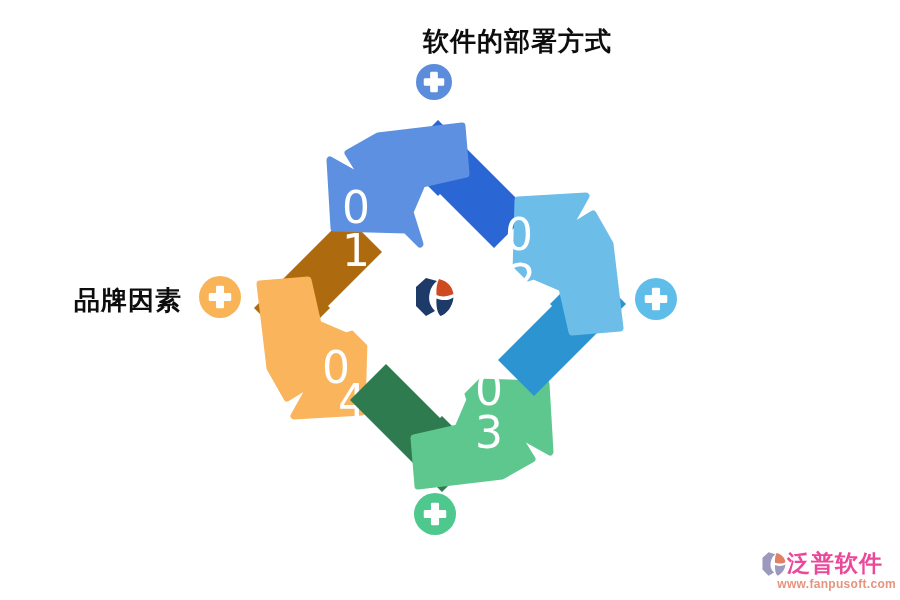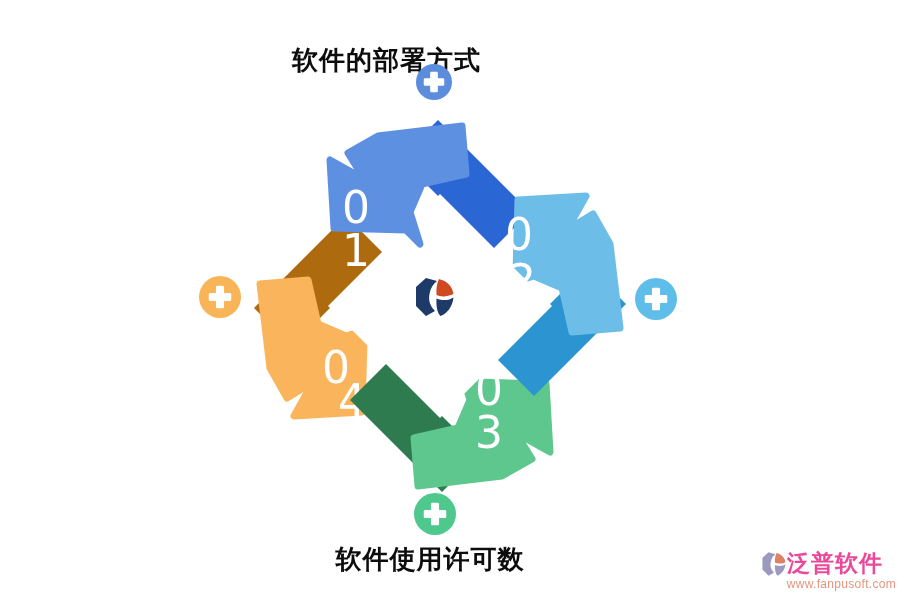--- a/index.html
+++ b/index.html
@@ -11,34 +11,34 @@
   .band{stroke-width:7;stroke-linejoin:round;}
   .fold{stroke:none;}
   .digit{
     font-family:"DejaVu Sans",sans-serif;font-size:44px;font-weight:400;
     text-anchor:middle;
   }
   .label{
     position:absolute;font-weight:bold;font-size:26px;color:#0d0d0d;
     letter-spacing:1px;white-space:nowrap;
   }
-  .label-top{left:292px;top:43px;width:320px;text-align:left;}
+  .label-top{left:292px;top:24px;width:320px;text-align:right;}
   .label-right{left:688px;top:283px;}
   .label-left{left:30px;top:283px;width:152px;text-align:right;}
   .label-bottom{left:275px;top:542px;width:310px;text-align:center;}
   .plus{position:absolute;}
   .plus-top{left:412px;top:60px;}
   .plus-right{left:634px;top:277px;}
   .plus-bottom{left:413px;top:492px;}
   .plus-left{left:198px;top:275px;}
   .center-logo{position:absolute;left:412px;top:275px;}
   .watermark{position:absolute;left:760px;top:548px;width:136px;}
   .wm-row{display:flex;align-items:center;}
   .wm-brand{font-weight:bold;font-size:23px;letter-spacing:1px;white-space:nowrap;}
-  .wm-url{font-weight:normal;font-size:12px;text-align:right;margin-top:-2px;letter-spacing:0.3px;}
+  .wm-url{font-weight:bold;font-size:12px;text-align:right;margin-top:-2px;letter-spacing:0.3px;}
 </style>
 </head>
 <body>
 
 <div class="stage">
 
   <svg class="ring-svg" width="900" height="600" viewBox="0 0 900 600">
 
     <path class="fold" d="M438,120 L530,212 L492,250 L400,158 Z" fill="#2a66d4"></path>
 
@@ -70,21 +70,21 @@
     <text class="digit" x="356" y="266" fill="#ffffff">1</text>
   </svg>
 
   <svg class="center-logo" width="44" height="44" viewBox="0 0 44 44">
     <path d="M14,3 L4,12 L4,31 L14,41 L23,36 C17,30 16.5,24 17.5,19 C18.5,13 21,9 25,6 Z" fill="#1e3a68"></path>
     <path d="M27,4 C35,6 40,11 41.5,19 C34,22.5 28,21.5 24.5,20 C24,13 25,8 27,4 Z" fill="#cf4a20"></path>
     <path d="M41.5,22.5 C40.5,32 35,38.5 28.5,41 C25.5,38 24,32 24.5,23.5 C31,26 37,25.5 41.5,22.5 Z" fill="#1e3a68"></path>
   </svg>
 
   <div class="label label-top">软件的部署方式</div>
-  <div class="label label-bottom">软件使用许可数</div>
+  <div class="label label-left">品牌因素</div>
 
   <svg class="plus plus-top" width="44" height="44" viewBox="-22 -22 44 44">
     <circle cx="0" cy="0" r="18" fill="#5b8ddc"></circle>
     <path d="M-2.6,-9 H2.6 V-2.6 H9 V2.6 H2.6 V9 H-2.6 V2.6 H-9 V-2.6 H-2.6 Z" fill="#ffffff" stroke="#ffffff" stroke-width="2.5" stroke-linejoin="round"></path>
   </svg>
   <svg class="plus plus-right" width="44" height="44" viewBox="-22 -22 44 44">
     <circle cx="0" cy="0" r="21" fill="#5fbde9"></circle>
     <path d="M-2.8,-10 H2.8 V-2.8 H10 V2.8 H2.8 V10 H-2.8 V2.8 H-10 V-2.8 H-2.8 Z" fill="#ffffff" stroke="#ffffff" stroke-width="2.5" stroke-linejoin="round"></path>
   </svg>
   <svg class="plus plus-bottom" width="44" height="44" viewBox="-22 -22 44 44">

